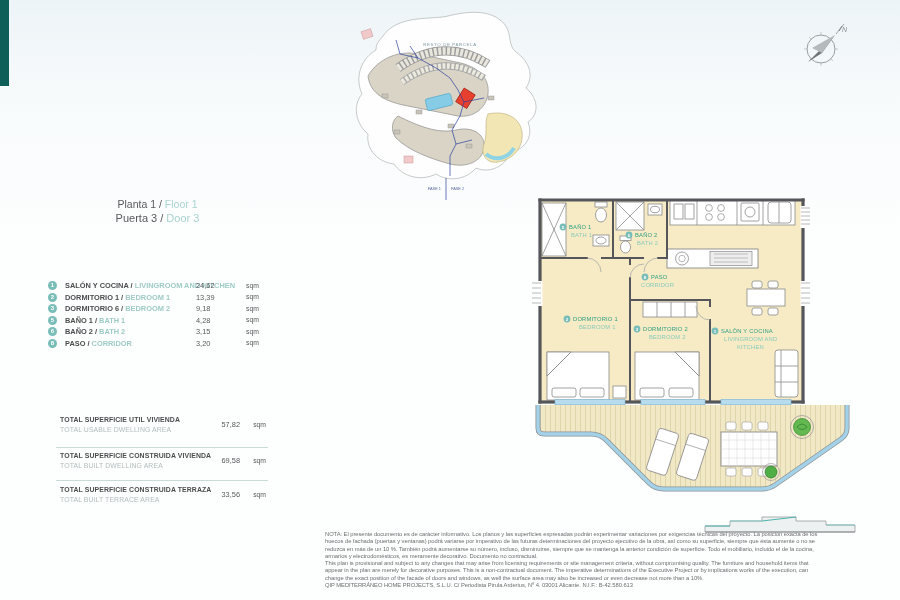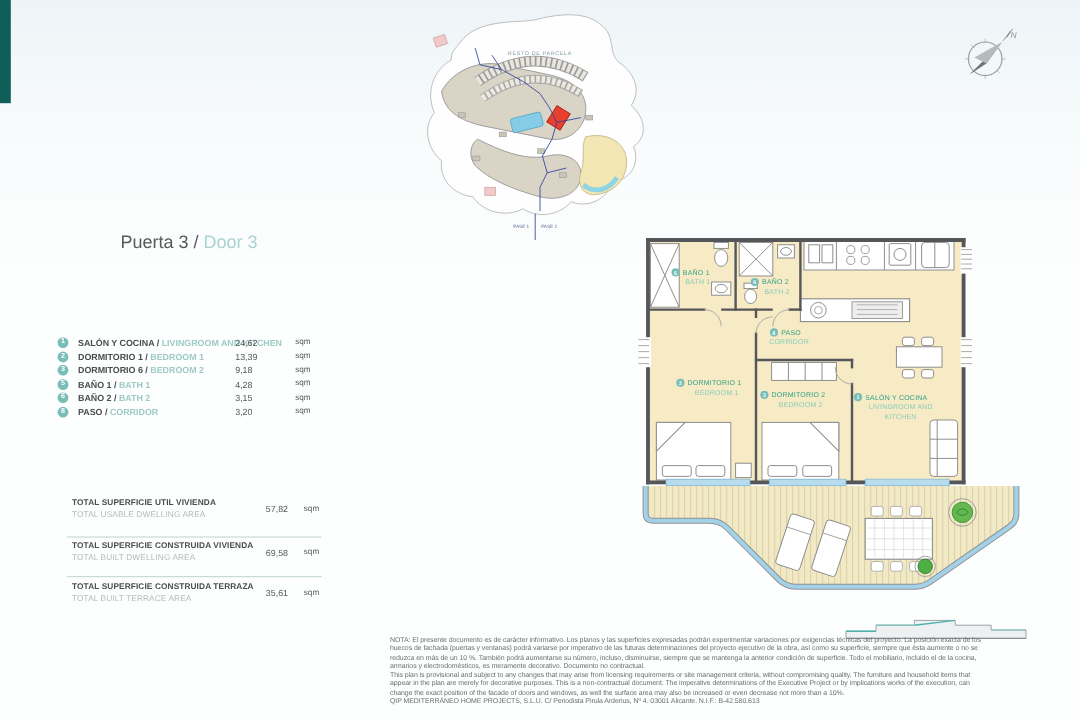--- a/index.html
+++ b/index.html
@@ -11,21 +11,21 @@
     color:#4b4c4e;
   }
   .abs { position:absolute; }
   
   .brand-bar { left:0; top:0; width:9px; height:86px; background:#0d5f58; }
   
   .hdr { left:30px; top:192px; width:255px; text-align:center; }
   .hdr-line1 { font-size:18px; font-weight:bold; letter-spacing:.5px; color:#454648; }
   .hdr-line2 { font-size:13px; font-weight:bold; letter-spacing:.8px; color:#454648; margin-top:8px; }
   .hdr-line3 { font-size:10.5px; color:#58595b; margin-top:6px; }
-  .hdr-line4 { font-size:15px; color:#58595b; margin-top:2px; }
+  .hdr-line4 { font-size:11px; color:#58595b; margin-top:2px; }
   .teal-lt { color:#a9d3cf; }
   
   .rooms { left:48px; top:281px; width:212px; }
   .room-row { position:absolute; left:0; width:212px; height:12px; }
   .badge { position:absolute; left:0; top:0; width:9px; height:9px; border-radius:50%;
            background:#79bdb8; color:#fff; font-size:6px; font-weight:bold;
            line-height:9px; text-align:center; }
   .room-name { position:absolute; left:17px; top:0; font-size:7.4px; white-space:nowrap; }
   .room-name b { color:#4b4c4e; font-weight:bold; }
   .room-name span { color:#9ecbc6; font-weight:bold; }
@@ -94,20 +94,24 @@
     <line x1="14" y1="43" x2="17" y2="40"></line>
       <line x1="35" y1="22" x2="38" y2="19"></line>
   </g>
   <polygon points="13,44 40,17 27,35" fill="#6f7577"></polygon>
   <polygon points="40,17 17,30 27,35" fill="#b5babc"></polygon>
   <path d="M41,16 L47,8 L44,13 L49,6" fill="none" stroke="#8a9092" stroke-width="0.8"></path>
   <text x="47" y="14" font-size="7" font-style="italic" fill="#8a9092">N</text>
 </svg>
 
 <div class="abs hdr">
+  <div class="hdr-line3">
+    <span>Planta 1  /</span>
+    <span class="teal-lt">Floor 1</span>
+  </div>
   <div class="hdr-line4">
     <span>Puerta 3  /</span>
     <span class="teal-lt">Door 3</span>
   </div>
 </div>
 
 <div class="abs rooms">
   <div class="room-row" style="top:0px">
     <span class="badge">1</span>
     <span class="room-name"><b>SALÓN Y COCINA /</b> <span>LIVINGROOM AND KITCHEN</span></span>
@@ -157,21 +161,21 @@
   <div class="tot-row" style="top:40px">
     <div class="tot-es">TOTAL SUPERFICIE CONSTRUIDA VIVIENDA</div>
     <div class="tot-en">TOTAL BUILT DWELLING AREA</div>
     <span class="tot-val">69,58</span>
     <span class="tot-unit">sqm</span>
   </div>
   <div class="tot-div" style="top:68px"></div>
   <div class="tot-row" style="top:74px">
     <div class="tot-es">TOTAL SUPERFICIE CONSTRUIDA TERRAZA</div>
     <div class="tot-en">TOTAL BUILT TERRACE AREA</div>
-    <span class="tot-val">35,61</span>
+    <span class="tot-val">33,56</span>
     <span class="tot-unit">sqm</span>
   </div>
 </div>
 
 <svg class="abs" style="left:525px;top:186px" width="332" height="350" viewBox="0 0 332 350">
   <defs>
     <pattern id="deck" width="5" height="10" patternUnits="userSpaceOnUse">
       <rect width="5" height="10" fill="#f1e8c5"></rect>
       <line x1="0.5" y1="0" x2="0.5" y2="10" stroke="#dbcfa3" stroke-width="0.8"></line>
     </pattern>

